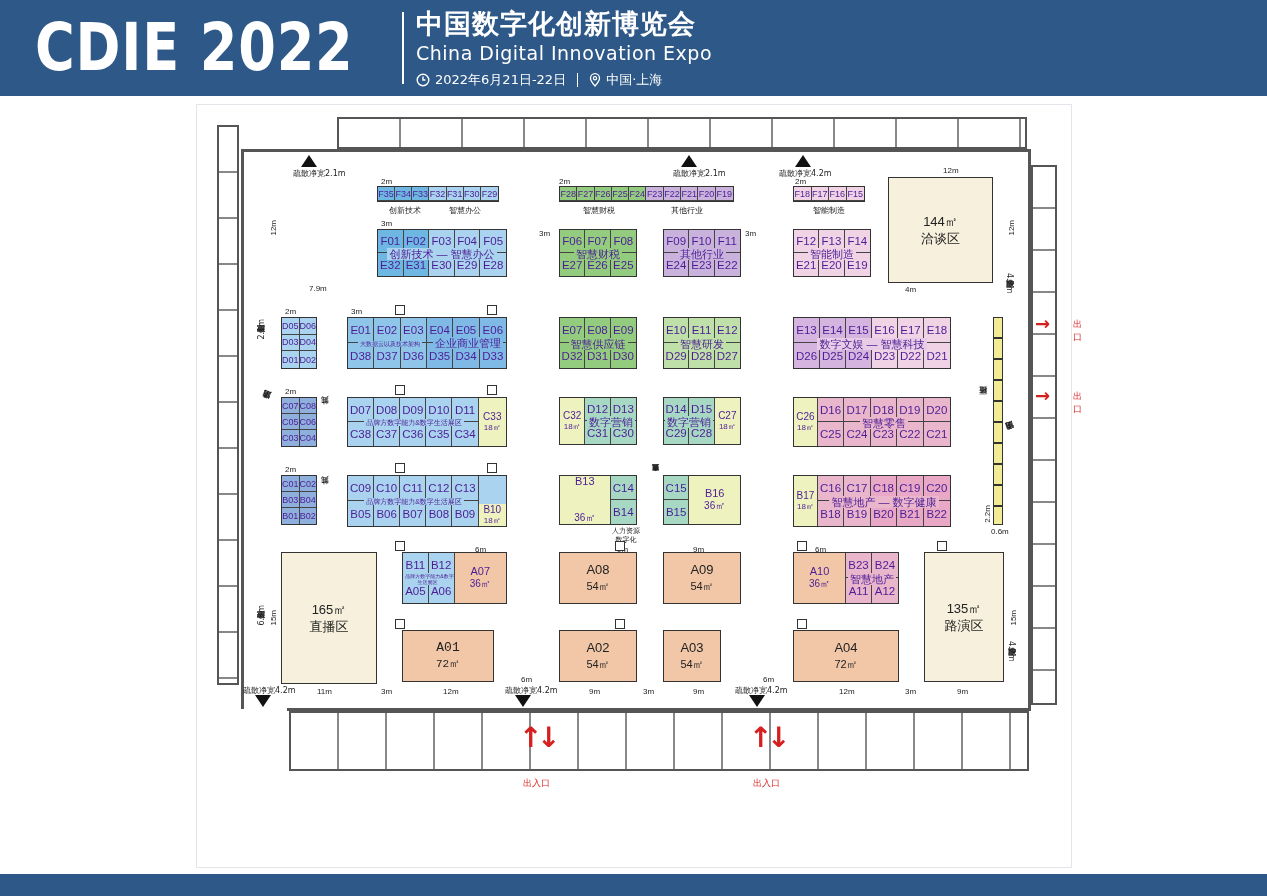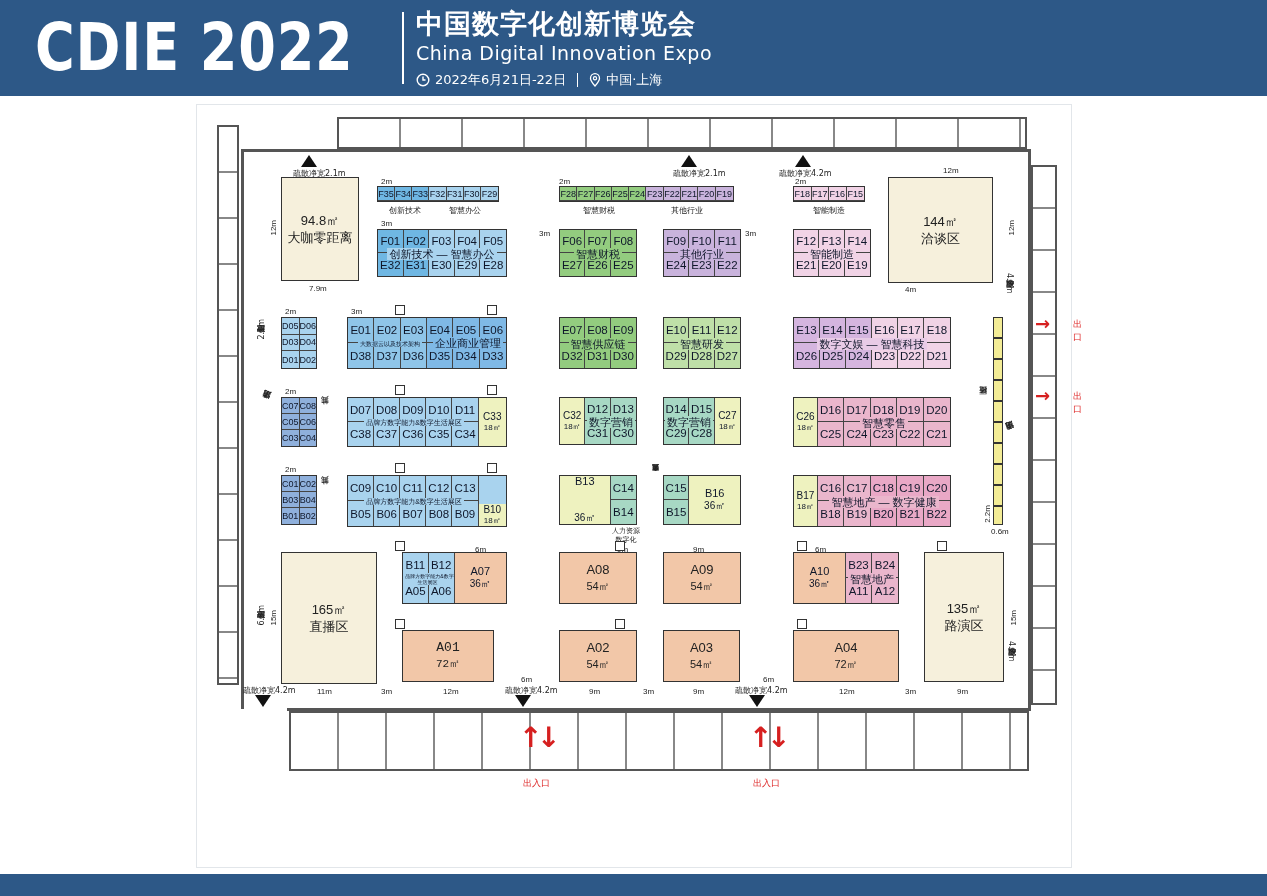--- a/index.html
+++ b/index.html
@@ -8,21 +8,21 @@
   .logo{position:absolute;left:35px;top:6px;font-family:"DejaVu Sans",sans-serif;font-weight:bold;font-size:66px;letter-spacing:1px;line-height:84px;transform:scaleX(0.82);transform-origin:left center;}
   .hdiv{position:absolute;left:402px;top:12px;width:2px;height:72px;background:#fff;}
   .title-cn{position:absolute;left:416px;top:6px;font-size:27px;font-weight:bold;letter-spacing:1px;}
   .title-en{position:absolute;left:416px;top:42px;font-size:19px;letter-spacing:0.5px;}
   .meta{position:absolute;left:416px;top:71px;font-size:13px;display:flex;align-items:center;gap:5px;}
   .meta .sep{width:1px;height:14px;background:#fff;margin:0 6px;}
   .footer{position:absolute;left:0;top:874px;width:1267px;height:22px;background:#2d5887;}
   .map{position:absolute;left:196px;top:104px;width:874px;height:762px;border:1px solid #e2e6ea;background:#fff;}
   .abs{position:absolute;}
   .wall{position:absolute;background:#555;}
-  .booth{position:absolute;border:1px solid #333;box-sizing:border-box;display:grid;font-family:"Liberation Sans",sans-serif;color:#0f172a;}
+  .booth{position:absolute;border:1px solid #333;box-sizing:border-box;display:grid;font-family:"Liberation Sans",sans-serif;color:#4c1d95;}
   .cell{border-right:1px solid #444;border-bottom:1px solid #444;display:flex;align-items:center;justify-content:center;font-size:11.5px;}
   .sm .cell{font-size:9px;}
   .band{position:absolute;left:0;right:0;text-align:center;font-size:11px;line-height:12px;pointer-events:none;}
   .band span{background:inherit;padding:0 2px;}
   .area{position:absolute;border:1px solid #333;box-sizing:border-box;display:flex;flex-direction:column;align-items:center;justify-content:center;font-family:"Liberation Sans",sans-serif;font-size:13px;color:#222;text-align:center;line-height:17px;}
   .dim{position:absolute;font-size:8px;color:#222;font-family:"Liberation Sans",sans-serif;white-space:nowrap;}
   .vdim{writing-mode:vertical-rl;transform:rotate(180deg);}
   .lbl{position:absolute;font-size:8px;color:#222;white-space:nowrap;}
   .tri{position:absolute;width:0;height:0;border-left:8px solid transparent;border-right:8px solid transparent;}
   .tri.up{border-bottom:12px solid #111;}
@@ -66,24 +66,20 @@
   <div class="abs" style="left:834px;top:60px;width:26px;height:540px;border:2px solid #555;box-sizing:border-box;background:repeating-linear-gradient(180deg,#fff 0 40px,#888 40px 42px);"></div>
   <div class="abs" style="left:20px;top:20px;width:22px;height:560px;border:2px solid #555;box-sizing:border-box;background:repeating-linear-gradient(180deg,#fff 0 44px,#888 44px 46px);"></div>
 
   <div class="tri up" style="left:104px;top:50px;"></div>
   <div class="lbl" style="left:96px;top:63px;">疏散净宽2.1m</div>
   <div class="tri up" style="left:484px;top:50px;"></div>
   <div class="lbl" style="left:476px;top:63px;">疏散净宽2.1m</div>
   <div class="tri up" style="left:598px;top:50px;"></div>
   <div class="lbl" style="left:582px;top:63px;">疏散净宽4.2m</div>
 
-  <div class="area" style="left:84px;top:72px;width:78px;height:104px;background:#f6f0dc;">
-    <span>94.8㎡</span>
-    <span>大咖零距离</span>
-  </div>
   <div class="dim vdim" style="left:72px;top:115px;">12m</div>
   <div class="dim" style="left:112px;top:179px;">7.9m</div>
 
   <div class="booth sm" style="left:180px;top:81px;width:122px;height:16px;grid-template-columns:repeat(7,1fr);background:#a9d3ee;">
     <div class="cell" style="background:#6fb7e3">F35</div>
     <div class="cell" style="background:#6fb7e3">F34</div>
     <div class="cell" style="background:#6fb7e3">F33</div>
     <div class="cell">F32</div>
     <div class="cell">F31</div>
     <div class="cell">F30</div>
@@ -410,21 +406,21 @@
   <div class="dim vdim" style="left:812px;top:505px;">15m</div>
 
   <div class="area" style="left:205px;top:525px;width:92px;height:52px;background:#f2c7a8;font-family:Liberation Mono, monospace;">
     <span>A01</span>
       <span style="font-size:11px">72㎡</span>
   </div>
   <div class="area" style="left:362px;top:525px;width:78px;height:52px;background:#f2c7a8;">
     <span>A02</span>
       <span style="font-size:11px">54㎡</span>
   </div>
-  <div class="area" style="left:466px;top:525px;width:77px;height:52px;background:#f2c7a8;">
+  <div class="area" style="left:466px;top:525px;width:58px;height:52px;background:#f2c7a8;">
     <span>A03</span>
       <span style="font-size:11px">54㎡</span>
   </div>
   <div class="area" style="left:596px;top:525px;width:106px;height:52px;background:#f2c7a8;align-items:center;">
     <span>A04</span>
       <span style="font-size:11px">72㎡</span>
   </div>
 
   <div class="dim" style="left:120px;top:582px;">11m</div>
   <div class="dim" style="left:184px;top:582px;">3m</div>

